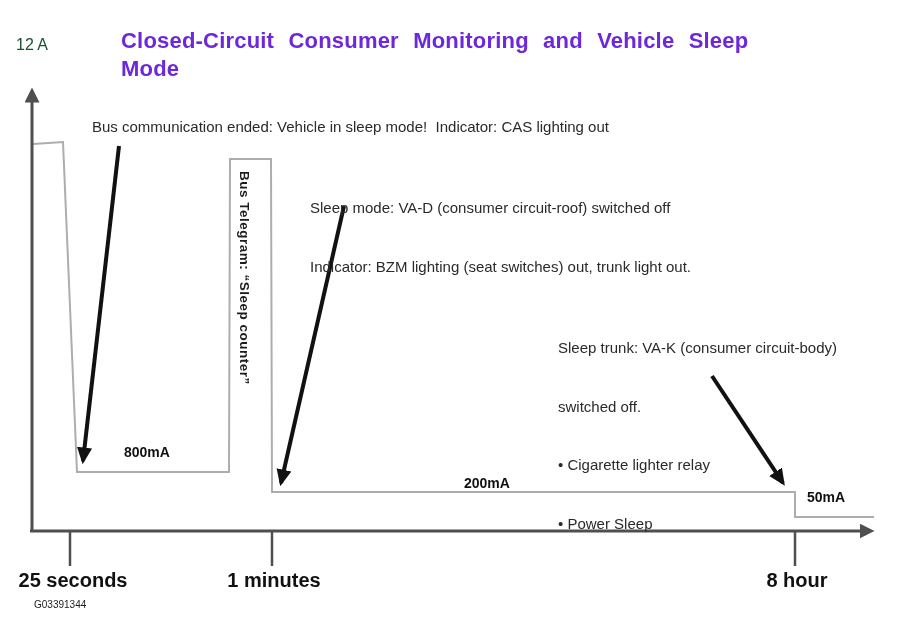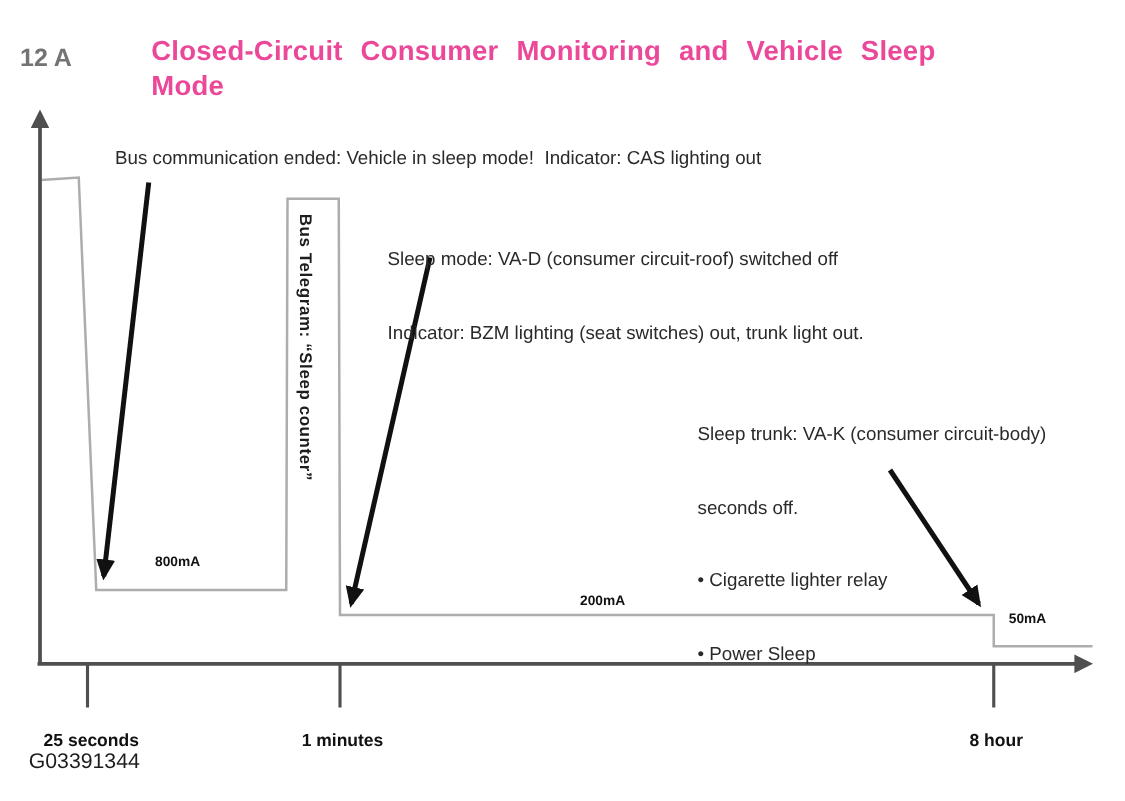--- a/index.html
+++ b/index.html
@@ -11,30 +11,30 @@
     font-family: "Liberation Sans", sans-serif;
     color: #1d1d1d;
     overflow: hidden;
   }
   #plot-svg { position: absolute; left: 0; top: 0; }
   .abs { position: absolute; }
   .title {
     left: 121px; top: 27px;
     font-size: 22px;
     font-weight: 700;
-    color: #ec4899;
+    color: #6d28d9;
     line-height: 28px;
     word-spacing: 8px;
     letter-spacing: 0.2px;
   }
   .y-label {
     left: 16px; top: 36px;
-    font-size: 20px;
-    font-weight: 700;
-    color: #737373;
+    font-size: 16px;
+    font-weight: 400;
+    color: #14532d;
   }
   .ann {
     font-size: 15px;
     line-height: 19.5px;
     color: #2a2a2a;
     white-space: pre-wrap;
   }
   .ann-1 { left: 92px;  top: 117px; }
   .ann-2 { left: 310px; top: 159px; }
   .ann-3 { left: 558px; top: 299px; }
@@ -42,43 +42,42 @@
     left: 237px; top: 171px;
     writing-mode: vertical-rl;
     text-orientation: mixed;
     font-size: 13.5px;
     font-weight: 700;
     color: #1d1d1d;
     letter-spacing: 0.5px;
     white-space: nowrap;
   }
   .cur-label {
-    font-size: 11px;
+    font-size: 14px;
     font-weight: 700;
     color: #111;
     white-space: nowrap;
   }
   .lbl-800 { left: 124px; top: 444px; }
   .lbl-200 { left: 464px; top: 475px; }
   .lbl-50  { left: 807px; top: 489px; text-align: center; }
   .tick-label {
     top: 569px;
     transform: translateX(-50%);
-    font-size: 14px;
+    font-size: 20px;
     font-weight: 700;
     color: #111;
     white-space: nowrap;
-    margin-top: 15px;
   }
   .tick-25 { left: 73px; }
   .tick-16 { left: 274px; }
   .tick-1h { left: 797px; }
   .fig-id {
-    left: 23px; top: 599px;
-    font-size: 17px;
+    left: 34px; top: 599px;
+    font-size: 10px;
     color: #1d1d1d;
   }
 </style>
 </head>
 <body>
 
 <div id="stage">
 
   <svg id="plot-svg" width="900" height="641" viewBox="0 0 900 641">
     <defs>
@@ -113,21 +112,21 @@
 
   <div class="abs ann ann-2">
     <div>Sleep mode: VA-D (consumer circuit-roof) switched off</div>
     <div>Indicator: BZM lighting (seat switches) out, trunk light out.</div>
   </div>
 
   <div class="abs ann ann-1">Bus communication ended: Vehicle in sleep mode!  Indicator: CAS lighting out</div>
 
   <div class="abs ann ann-3">
     <div>Sleep trunk: VA-K (consumer circuit-body)</div>
-    <div>seconds off.</div>
+    <div>switched off.</div>
     <div>• Cigarette lighter relay</div>
     <div>• Power Sleep</div>
   </div>
 
   <div class="abs vtext">Bus Telegram: “Sleep counter”</div>
 
   <div class="abs cur-label lbl-800">800mA</div>
   <div class="abs cur-label lbl-200">200mA</div>
   <div class="abs cur-label lbl-50">50mA</div>
 

